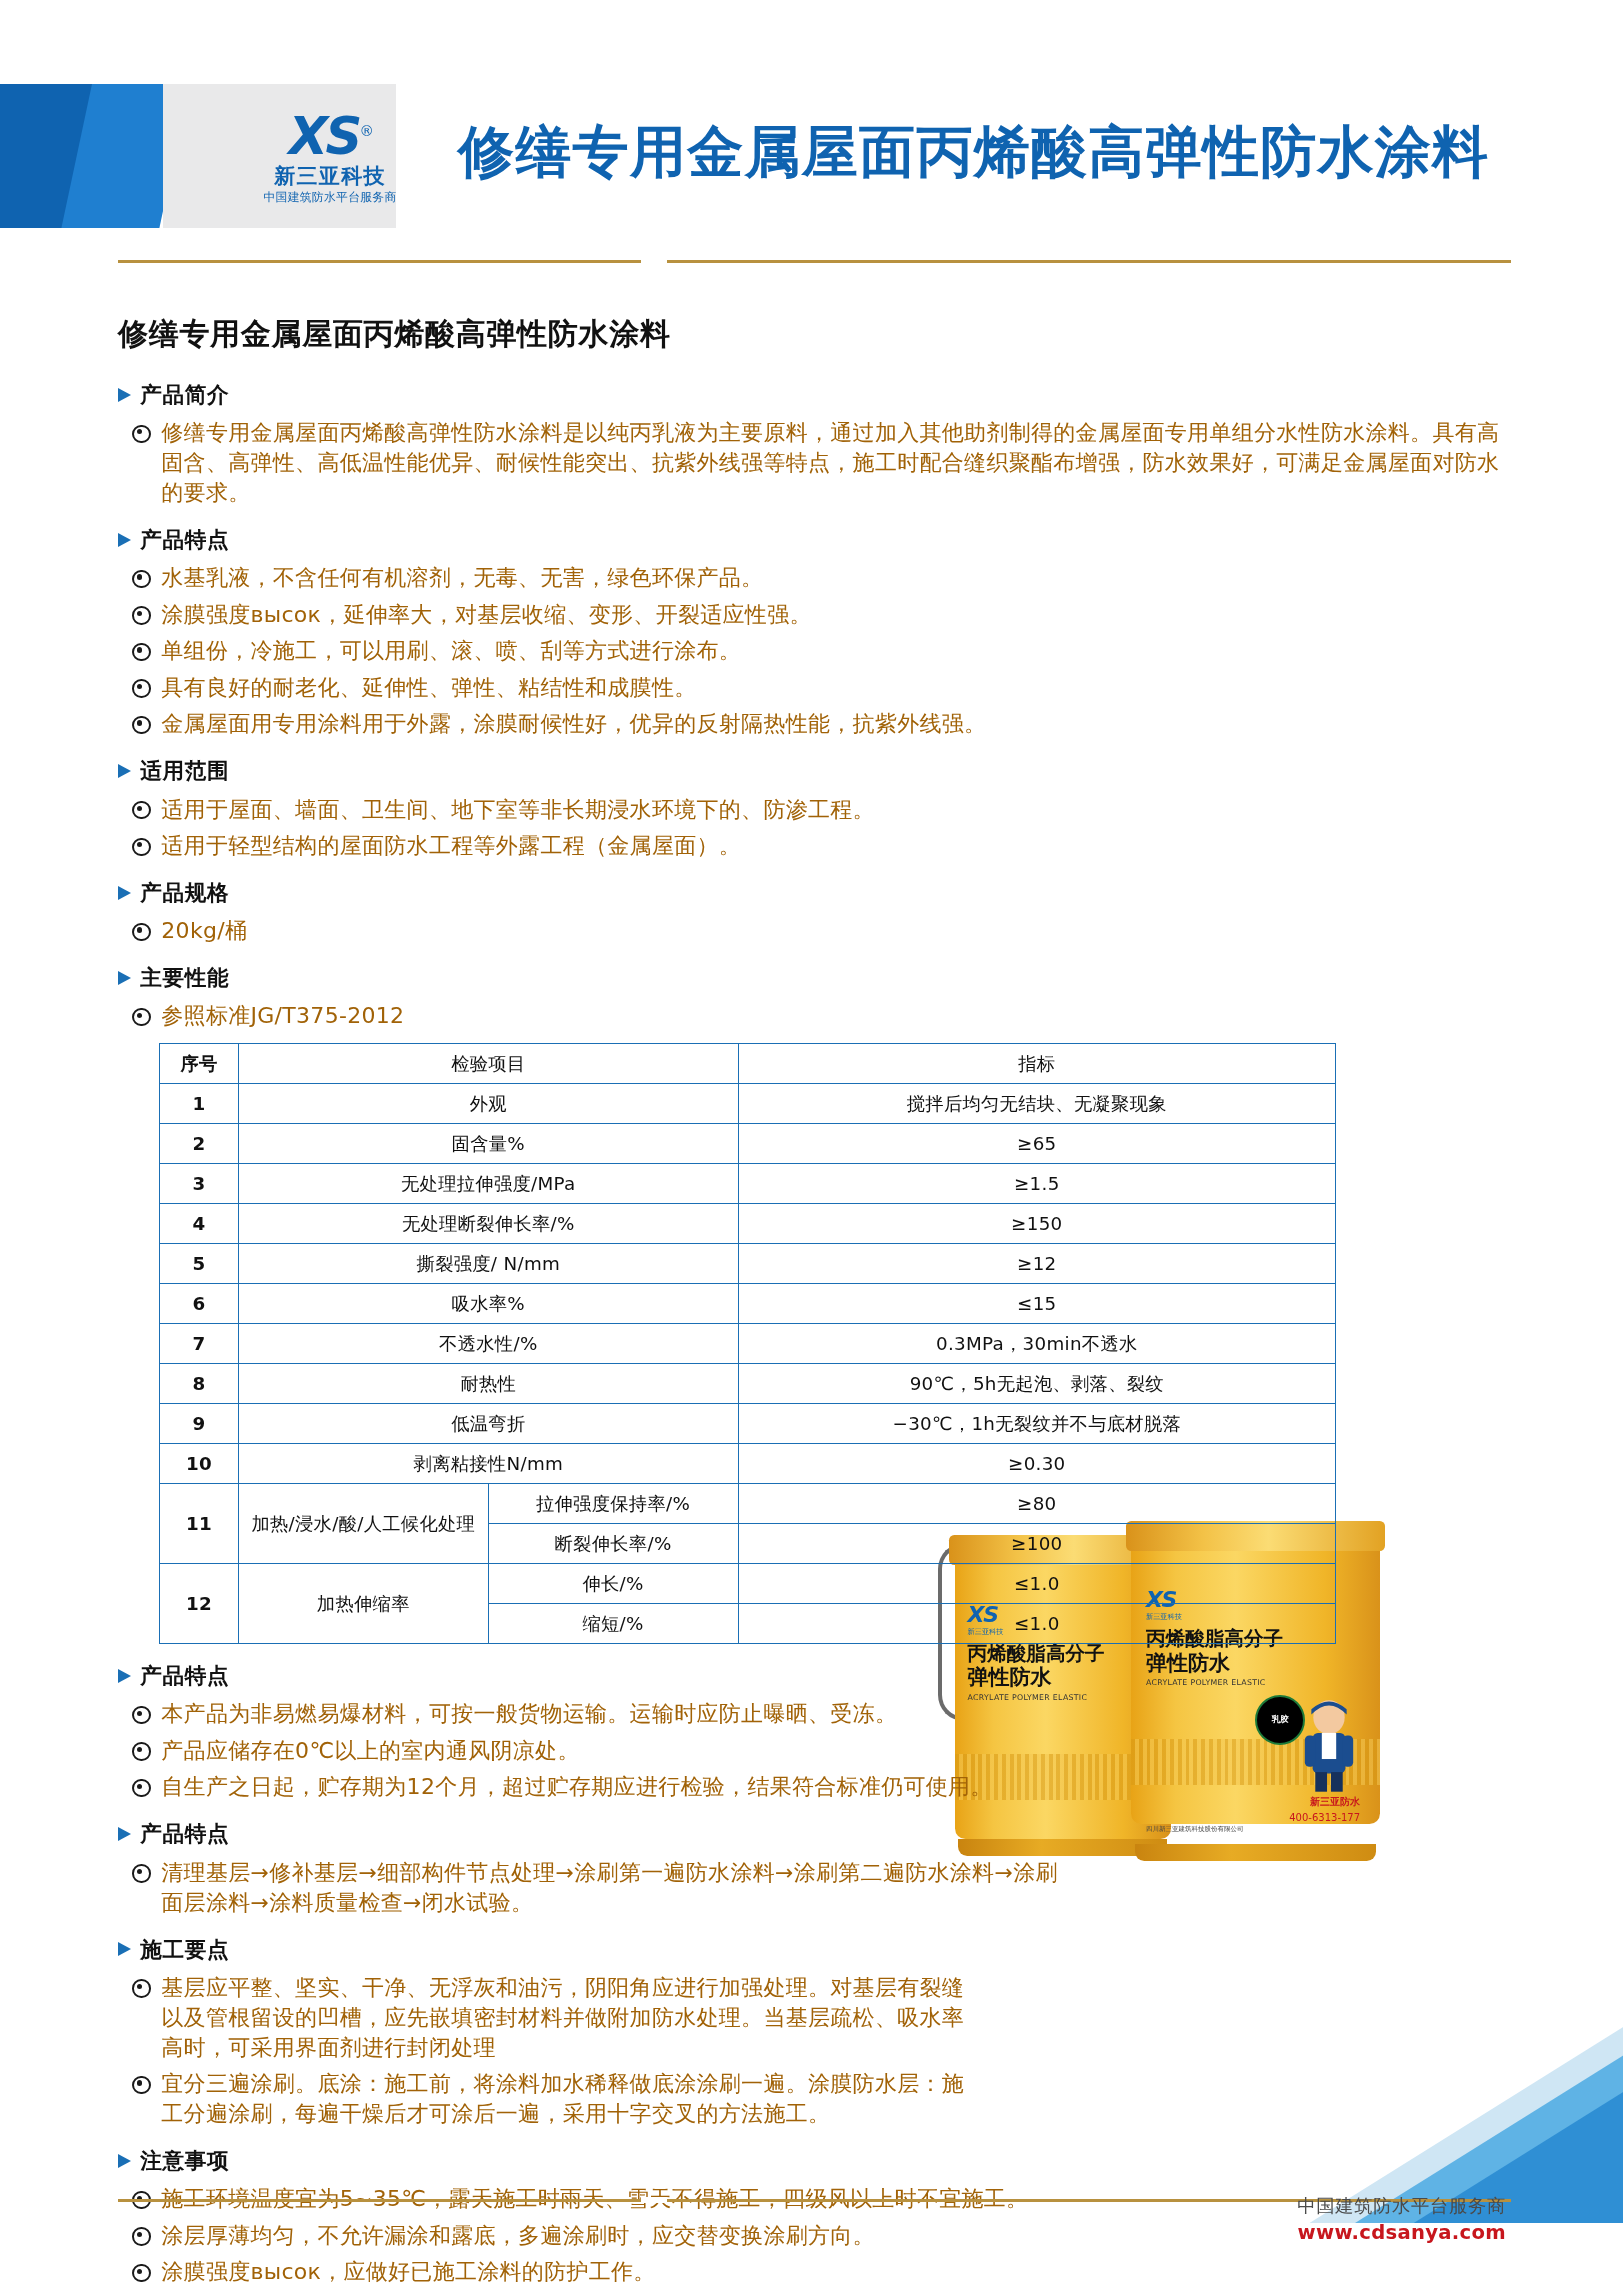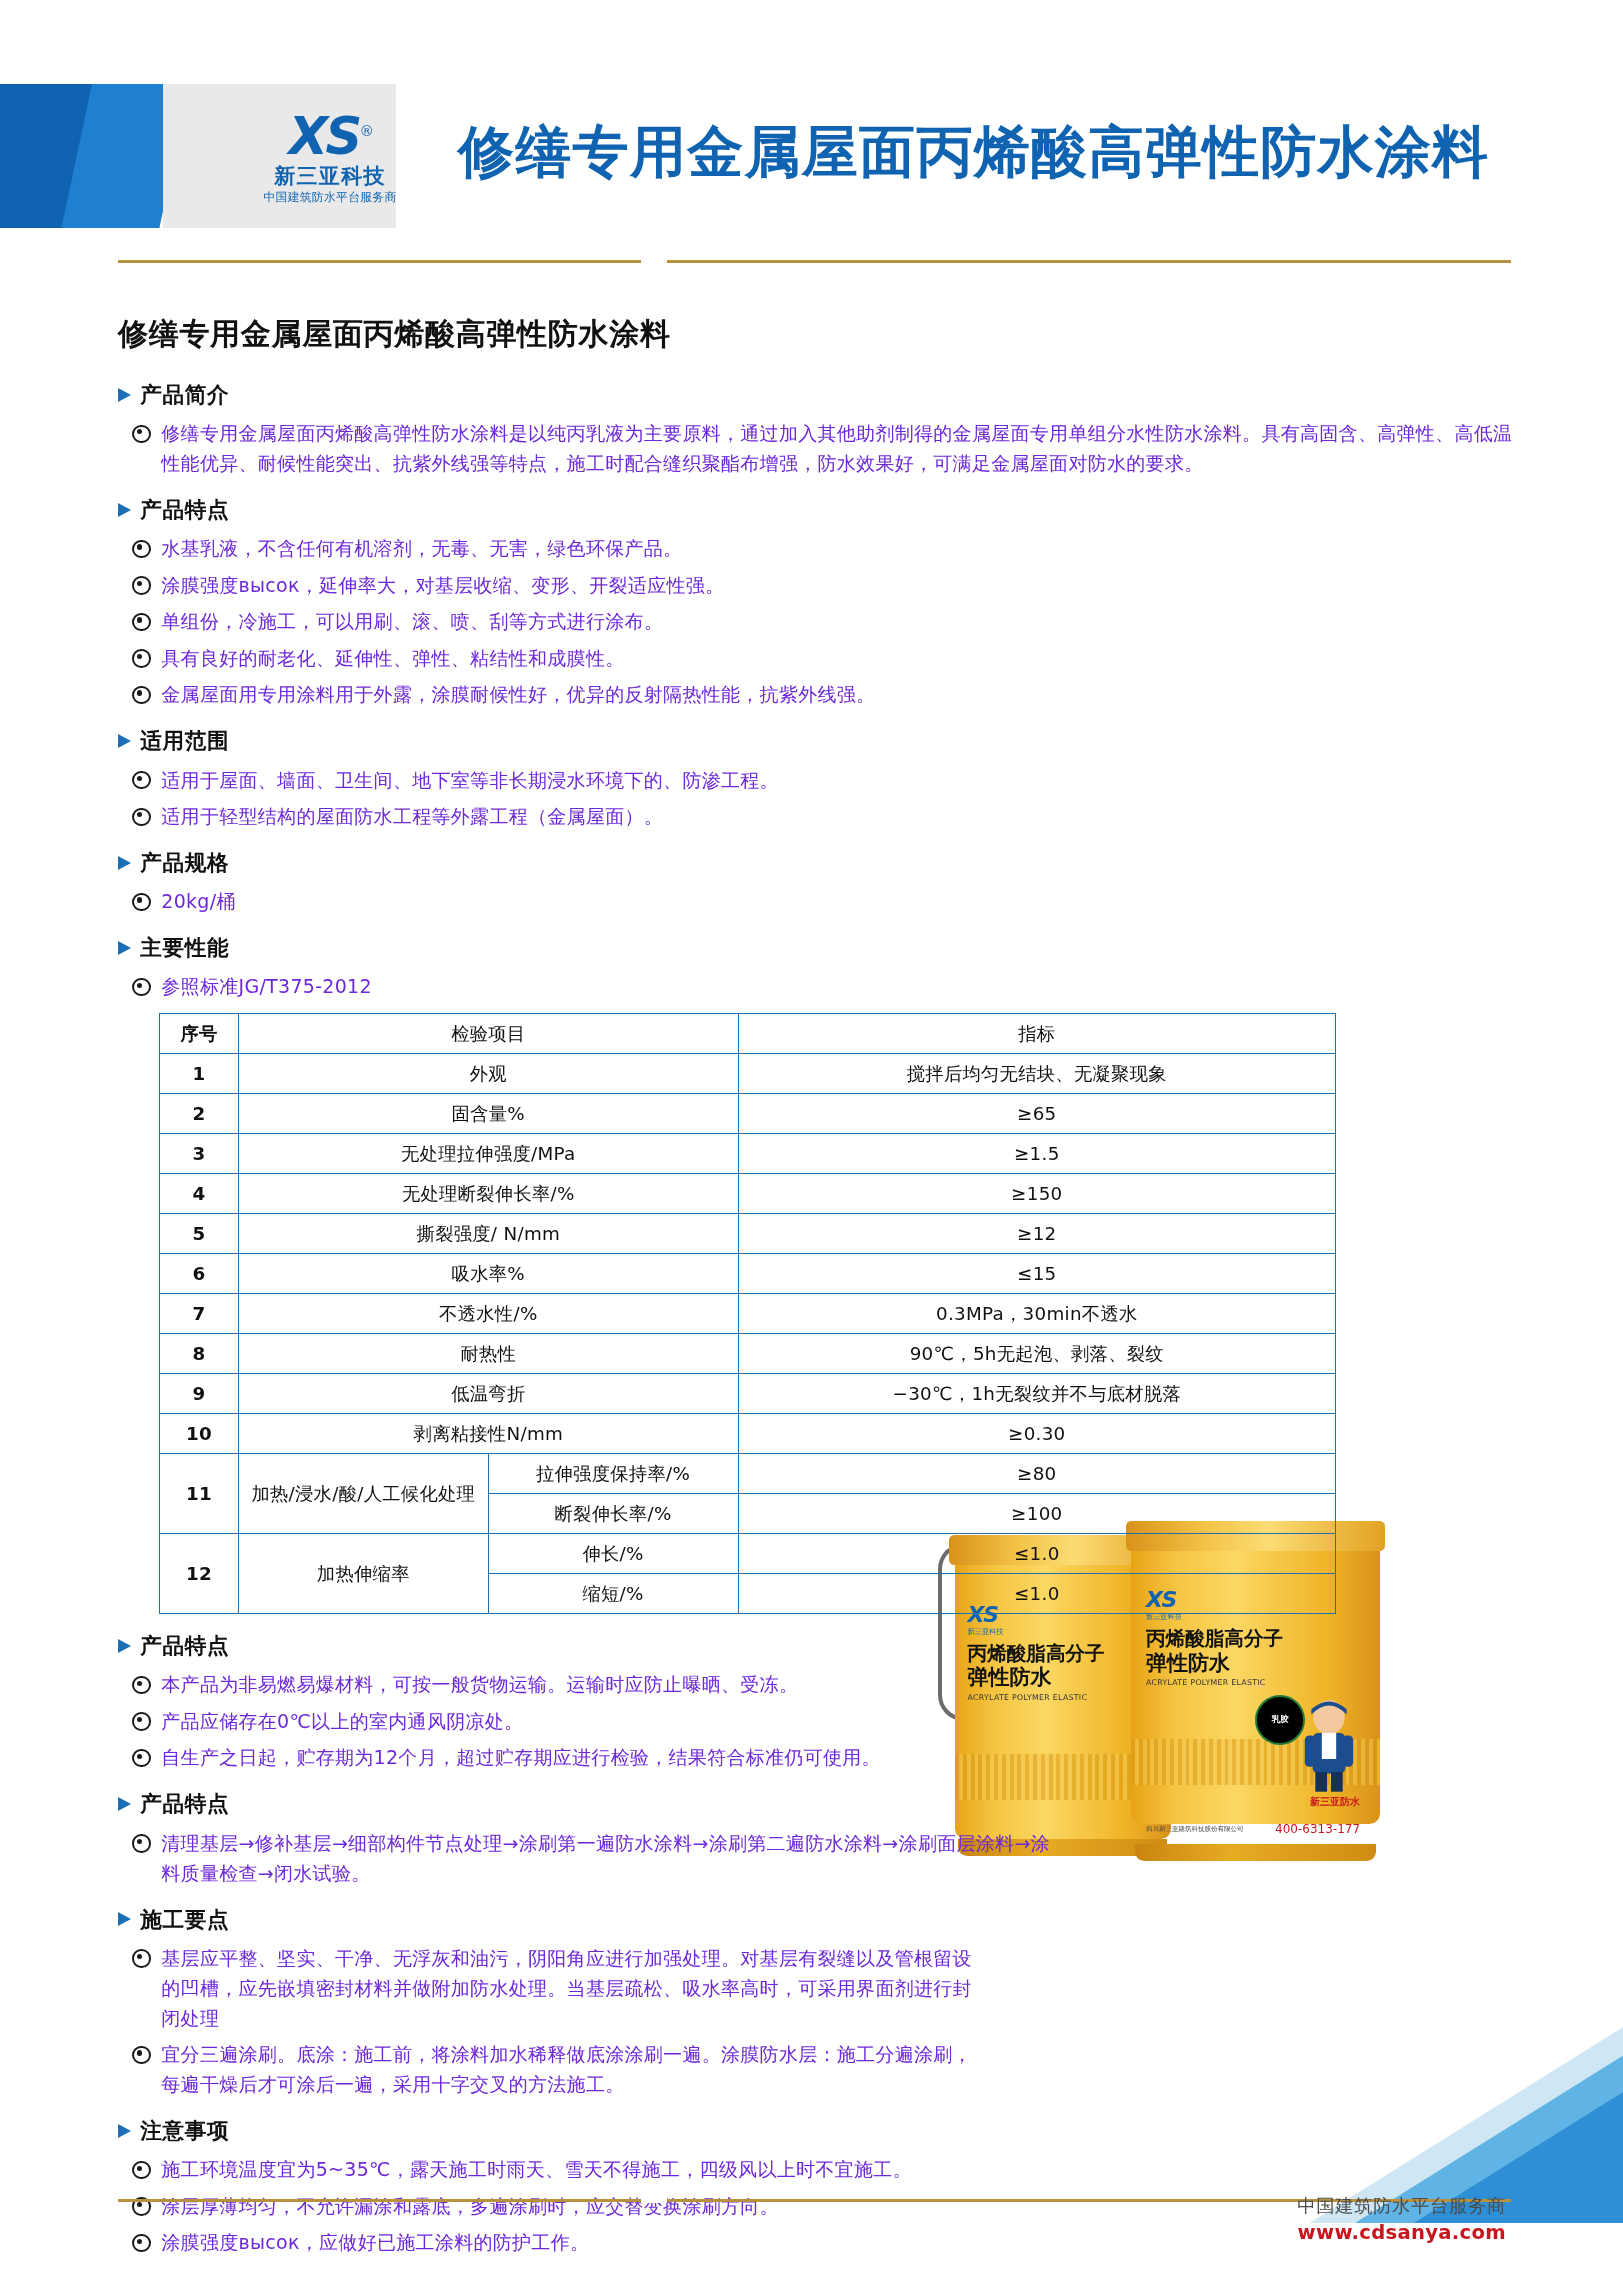--- a/index.html
+++ b/index.html
@@ -132,21 +132,21 @@
     width:14.4px;height:14.4px;border-radius:50%;
     border:2px solid #1a1a1a;
     margin:6.5px 10.5px 0 14.4px;
     position:relative;
   }
   .bdot:after{
     content:"";position:absolute;left:2.6px;top:2.6px;width:5.2px;height:5.2px;
     border-radius:50%;background:#1a1a1a;
   }
   .btext{
-    font-size:19px;line-height:30px;color:#6d28d9;letter-spacing:0.3px;
+    font-size:22px;line-height:30px;color:#a16207;letter-spacing:0.3px;
   }
 
   
   .tbl-wrap{ margin:11.8px 0 6.5px 41px; }
   table.spec{
     border-collapse:collapse;
     width:1177px;
     font-size:18.3px;
     color:#111;
   }
@@ -212,21 +212,21 @@
   .bk-strip{
     position:absolute;left:0;bottom:39px;width:100%;height:46px;
     background:repeating-linear-gradient(90deg,#d89a16 0 3.9px,#f3c752 3.9px 7.8px);
     opacity:.55;
   }
   .bk-red{
     position:absolute;right:8%;bottom:47px;
     font-size:10px;color:#c7161d;font-weight:bold;
   }
   .bk-phone{
-    position:absolute;right:8%;bottom:20px;font-size:12px;color:#c7161d;
+    position:absolute;right:8%;bottom:33px;font-size:10px;color:#c7161d;
   }
   .bk-foot{
     position:absolute;left:6%;bottom:22px;font-size:6.5px;color:#444;
   }
   .bk-mascot{
     position:absolute;right:6%;bottom:63px;width:72px;height:98px;
   }
   .bk-badge{
     position:absolute;right:30%;bottom:111px;width:46px;height:46px;
     border-radius:50%;background:#000000;border:2.6px solid #1d7a39;

